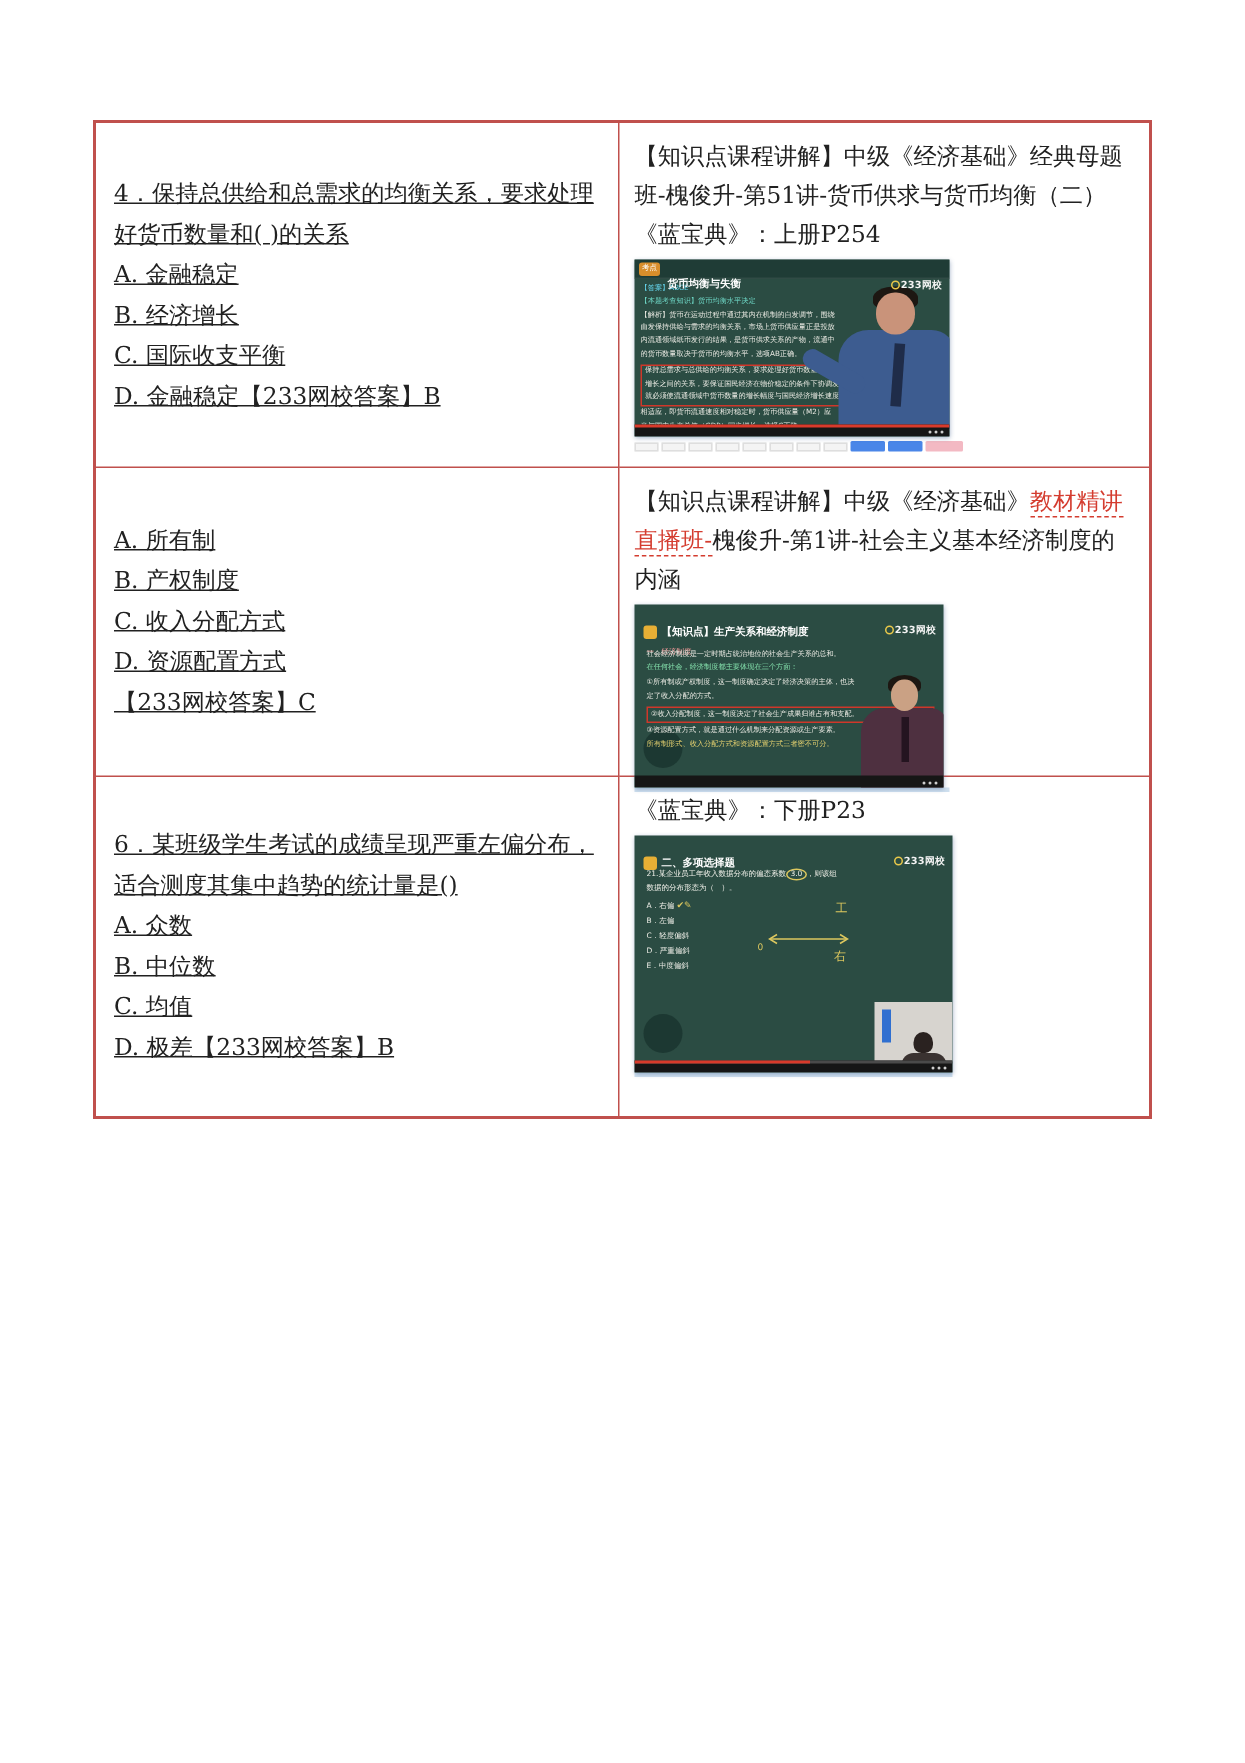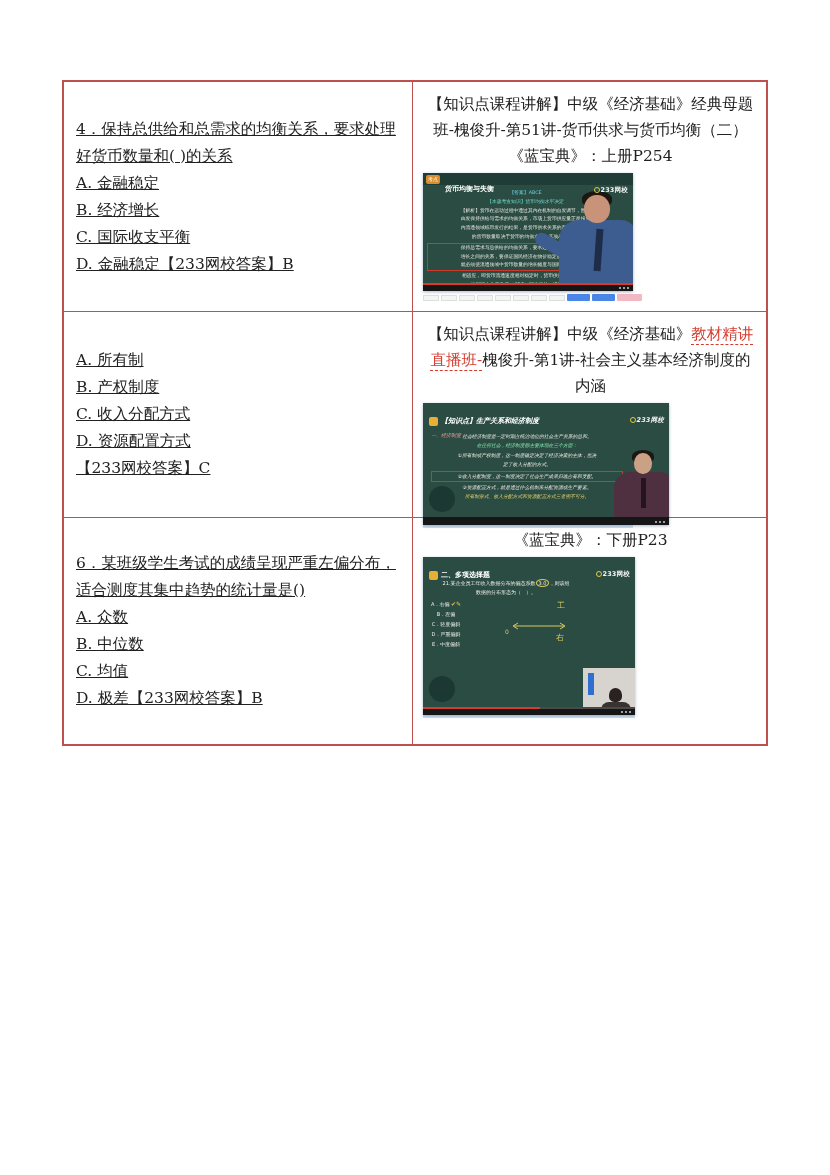--- a/index.html
+++ b/index.html
@@ -14,31 +14,31 @@
     border:2px solid #c0504d;
   }
   .cell { border-color:#c0504d; border-style:solid; border-width:0; }
   .cb { border-bottom-width:1.5px; }
   .cr { border-right-width:1.5px; }
   .cell-l {
     display:flex; flex-direction:column; justify-content:center;
     padding:0 8px 0 12px; font-size:15.5px; line-height:27px;
   }
   .cell-l p { margin:0;text-decoration:underline; }
-  .cell-r { padding:9px 8px 12px 10px; font-size:15.5px; line-height:26px;text-align:center; }
+  .cell-r { padding:9px 8px 12px 10px; font-size:15.5px; line-height:26px; }
   .cell-r p { margin:0; }
   .hl-red { color:#d43c2f; border-bottom:1.5px dashed #d43c2f; padding-bottom:1px; }
 
   
   .video {
     position:relative; margin-top:4px; background:#2b4c43; overflow:hidden;
     font-family:"DejaVu Sans", sans-serif; box-shadow:0 1px 3px rgba(60,90,140,.45);
   }
   .v1 { width:210px; height:118px; }
-  .v2 { width:246px; height:122px;font-style:italic; }
+  .v2 { width:206px; height:122px; }
   .v3 { width:212px; height:158px; }
   .wm { position:absolute; left:6px; bottom:13px; width:26px; height:26px; border-radius:50%;
         background:rgba(8,28,24,.4); z-index:1; }
   .logo { position:absolute; top:4px; right:5px; z-index:4; display:flex; align-items:center; gap:0;
           color:#f4f4f4; font-size:6.5px; font-weight:bold; letter-spacing:.2px; }
   .logo-ic { width:6px; height:6px; border:1px solid #e8c84a; border-radius:50%; }
 
   
   .v1-head { position:absolute; top:0; left:0; right:0; height:13px; background:#1f3c36;
              border-bottom:1px solid rgba(255,255,255,.08); z-index:2; }

